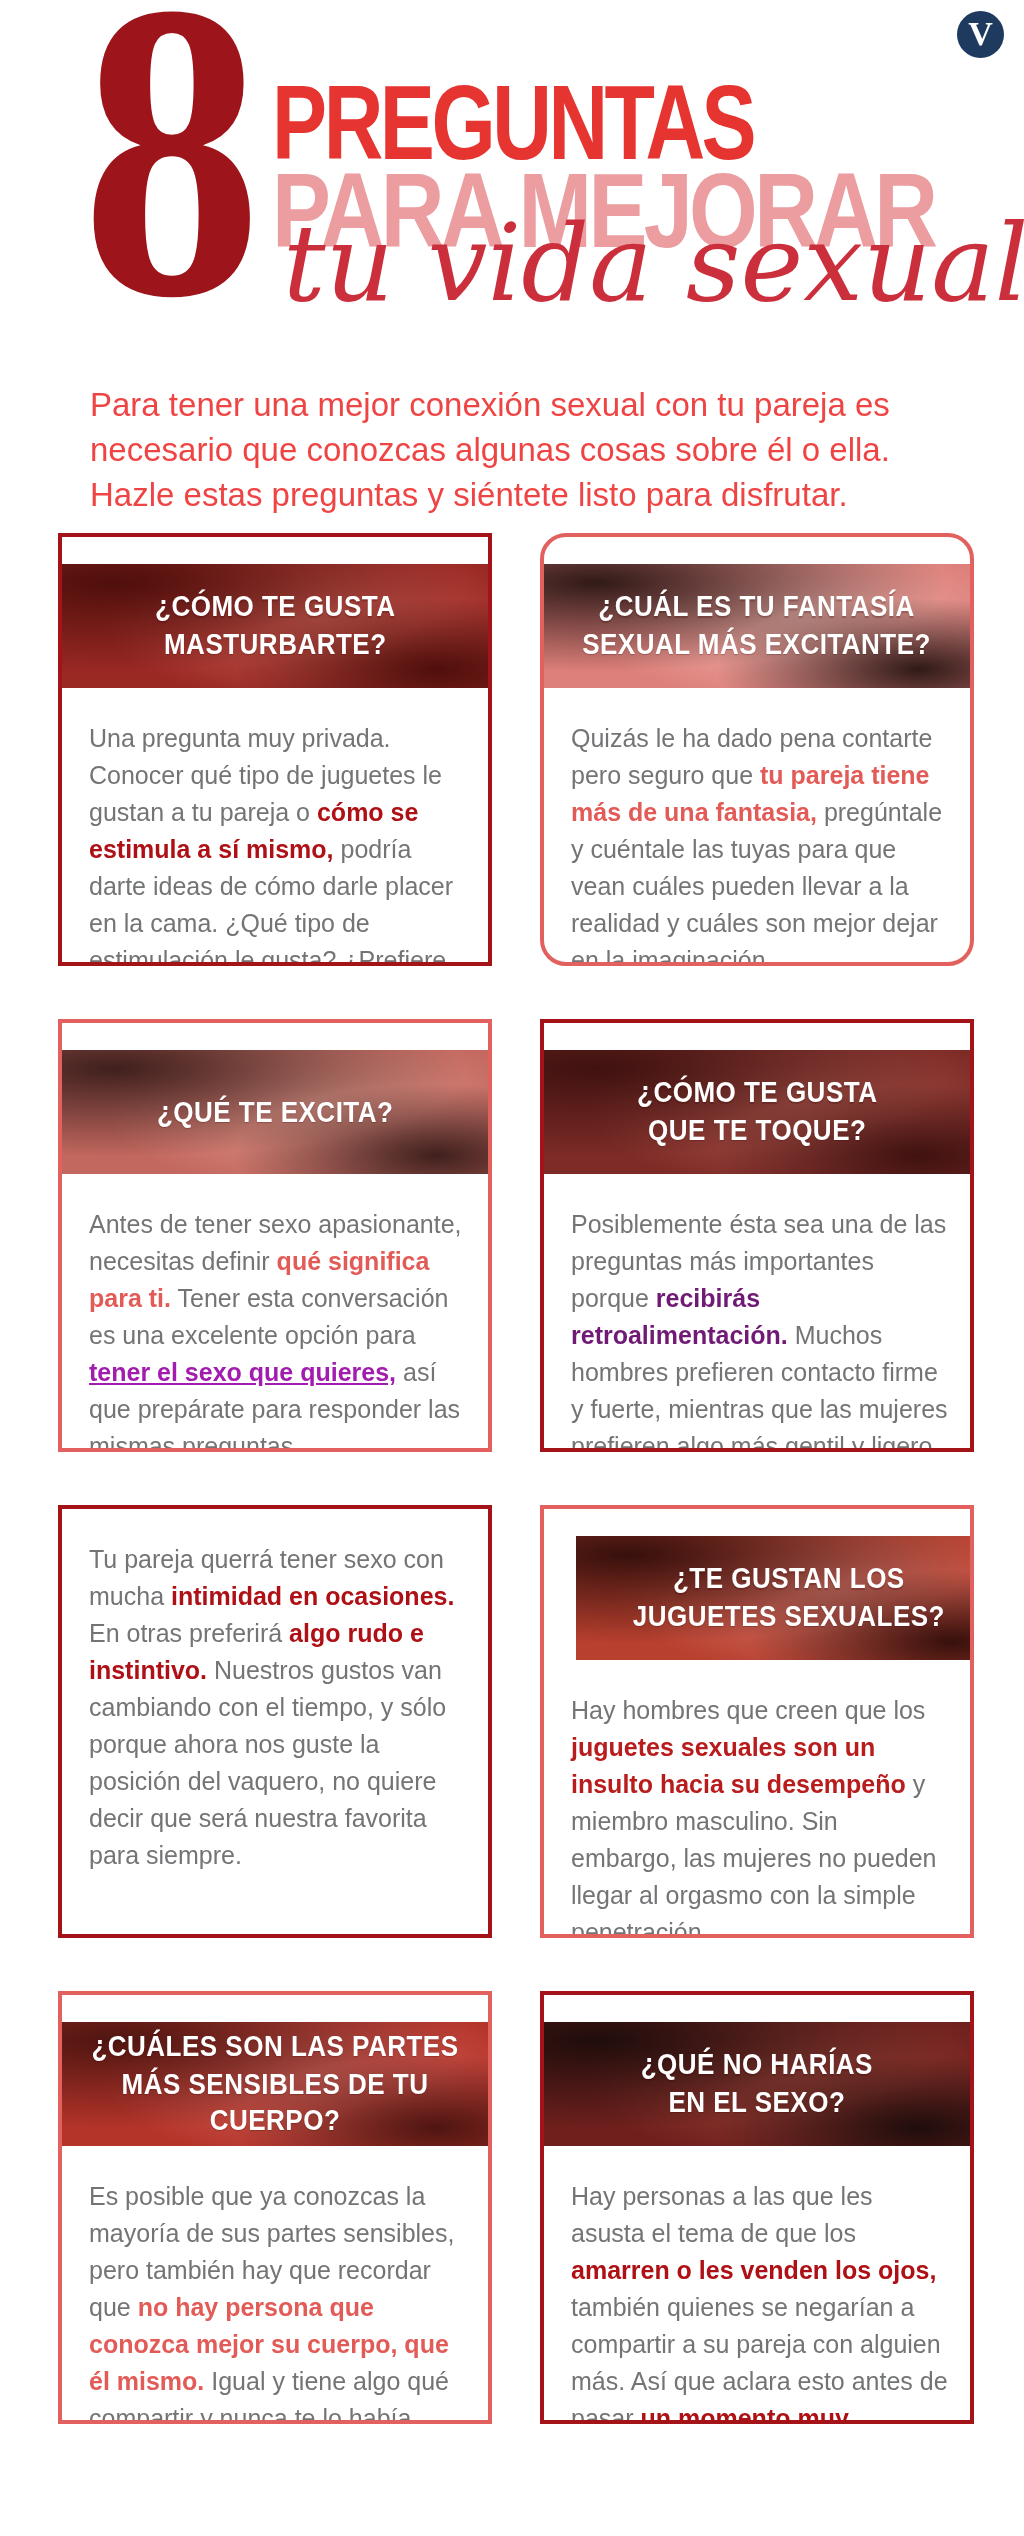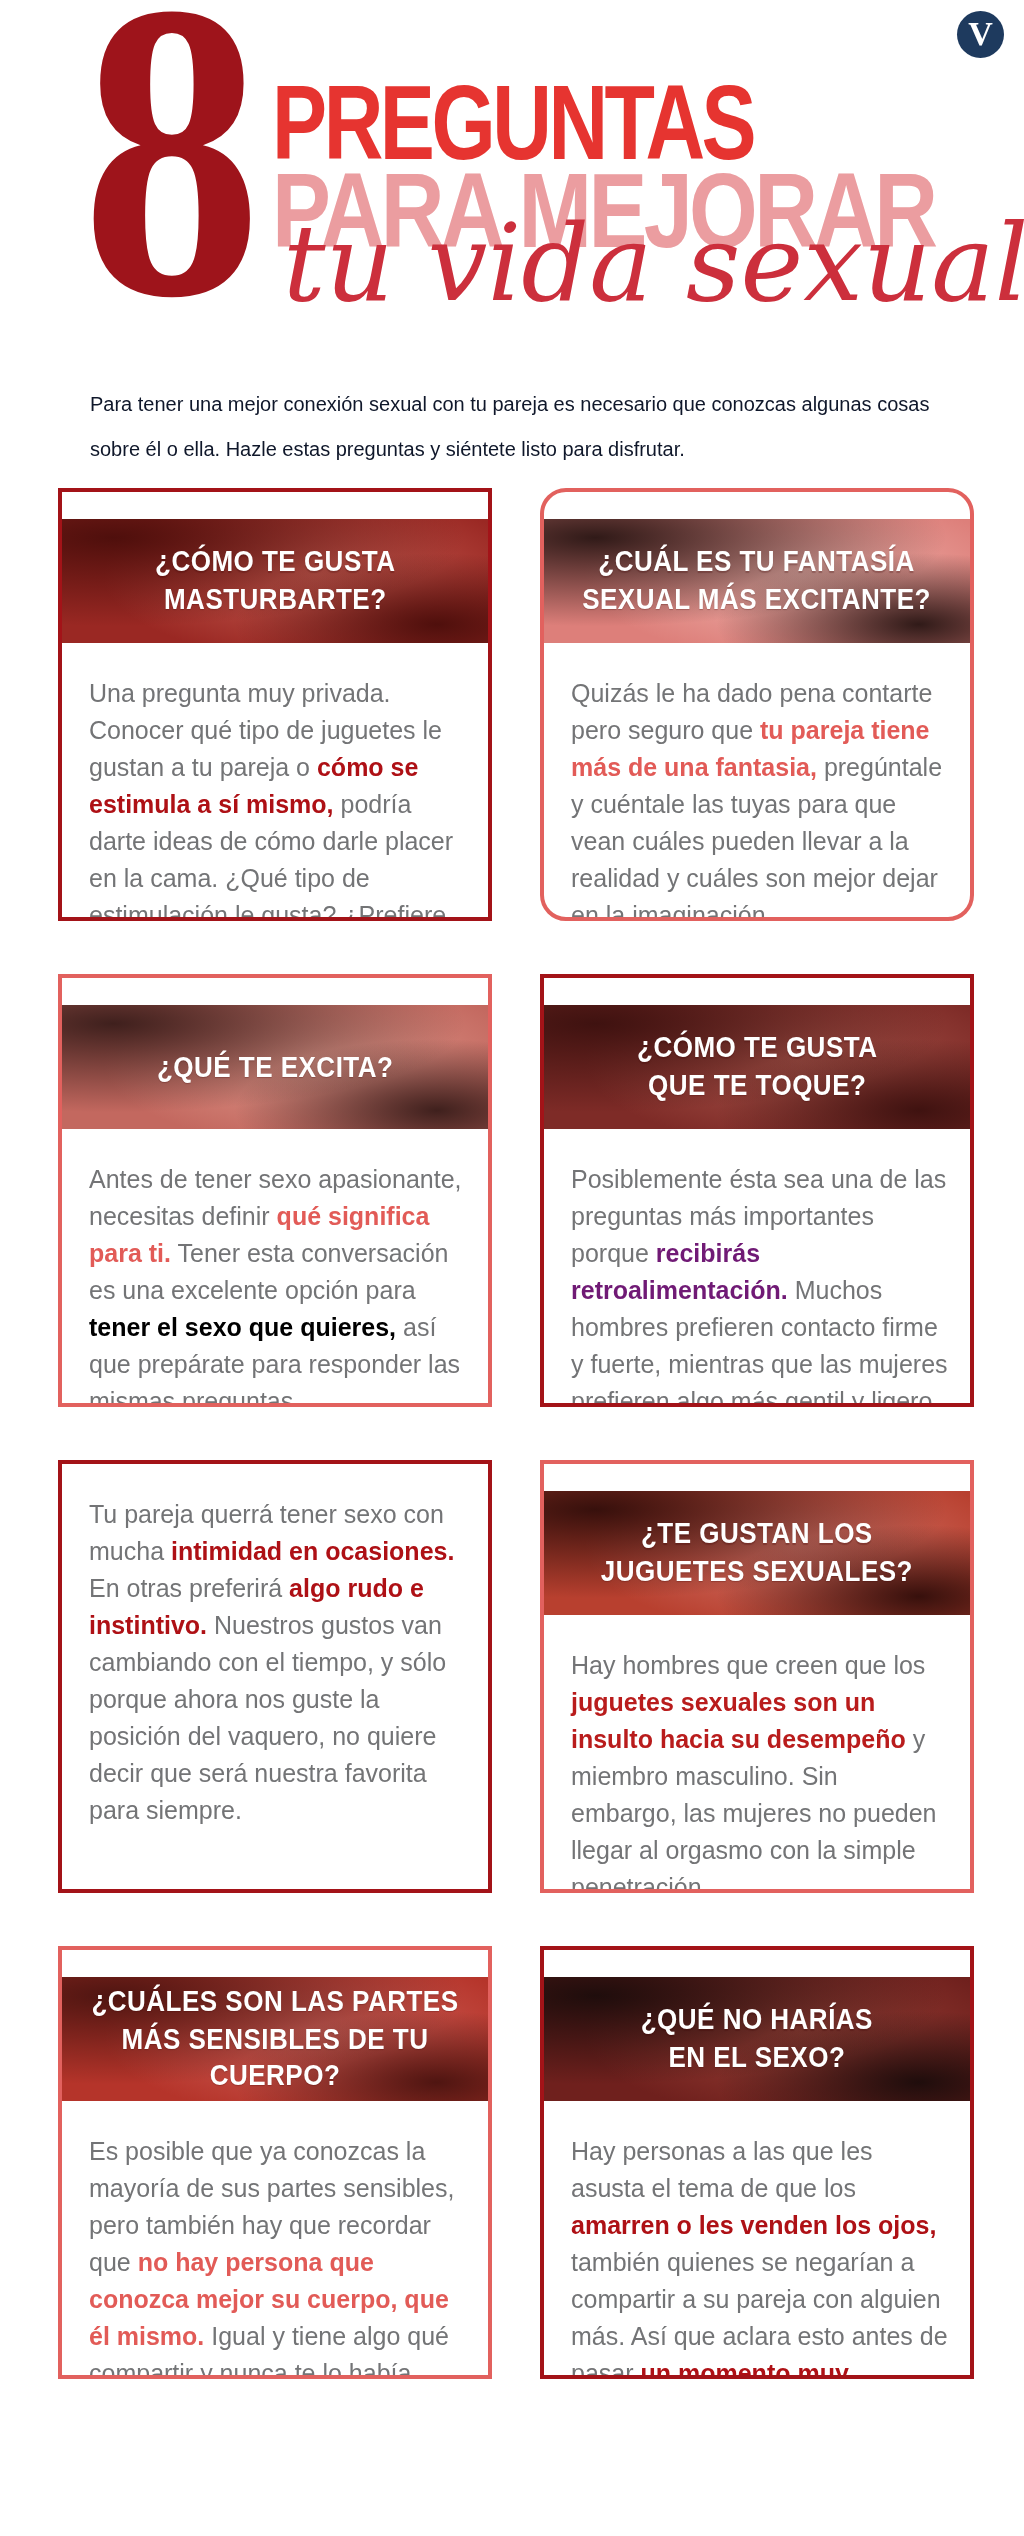--- a/index.html
+++ b/index.html
@@ -40,21 +40,21 @@
     transform:scale(.92,1.10);transform-origin:left top;white-space:nowrap;
   }
   .t-script{
     position:absolute;left:283px;top:206px;
     font-family:"DejaVu Serif",serif;font-style:italic;
     font-size:106px;line-height:1.1;white-space:nowrap;
   }
   
   .intro{
     margin:14px 0 0 90px;width:870px;
-    font-size:20px;line-height:45px;color:#0f172a;
+    font-size:33px;line-height:45px;color:#ef4444;
   }
   
   .grid{
     margin:16px 0 0 58px;
     display:grid;grid-template-columns:434px 434px;
     column-gap:48px;row-gap:53px;
   }
   .card{
     box-sizing:border-box;height:433px;
     border:4px solid #a31318;background:#ffffff;overflow:hidden;
@@ -107,37 +107,37 @@
       <h2 class="q">¿CUÁL ES TU FANTASÍA
 SEXUAL MÁS EXCITANTE?</h2>
     </div>
     <p class="body"><span>Quizás le ha dado pena contarte pero seguro que </span><b style="color: rgb(226, 91, 87);">tu pareja tiene más de una fantasia,</b><span> pregúntale y cuéntale las tuyas para que vean cuáles pueden llevar a la realidad y cuáles son mejor dejar en la imaginación.</span></p>
   </article>
 
   <article class="card" style="border-color: rgb(226, 97, 94);">
     <div class="banner" style="background: radial-gradient(150% 130% at 12% 15%, rgb(63, 32, 29) 0%, rgba(0, 0, 0, 0) 55%), radial-gradient(95% 115% at 88% 85%, rgb(63, 32, 29) 0%, rgba(0, 0, 0, 0) 50%), radial-gradient(70% 95% at 60% 45%, rgb(224, 154, 141) 0%, rgba(0, 0, 0, 0) 72%), linear-gradient(rgb(195, 104, 95) 0%, rgb(195, 104, 95) 100%);">
       <h2 class="q">¿QUÉ TE EXCITA?</h2>
     </div>
-    <p class="body"><span>Antes de tener sexo apasionante, necesitas definir </span><b style="color: rgb(226, 91, 87);">qué significa para ti.</b><span> Tener esta conversación es una excelente opción para </span><b style="color: #000000;">tener el sexo que quieres,</b><span> así que prepárate para responder las mismas preguntas.</span></p>
+    <p class="body"><span>Antes de tener sexo apasionante, necesitas definir </span><b style="color: rgb(226, 91, 87);">qué significa para ti.</b><span> Tener esta conversación es una excelente opción para </span><b style="color: #a21caf; text-decoration: underline;">tener el sexo que quieres,</b><span> así que prepárate para responder las mismas preguntas.</span></p>
   </article>
 
   <article class="card" style="border-color: rgb(163, 19, 24);">
     <div class="banner" style="background: radial-gradient(150% 130% at 12% 15%, rgb(63, 18, 16) 0%, rgba(0, 0, 0, 0) 55%), radial-gradient(95% 115% at 88% 85%, rgb(63, 18, 16) 0%, rgba(0, 0, 0, 0) 50%), radial-gradient(70% 95% at 60% 45%, rgb(170, 86, 76) 0%, rgba(0, 0, 0, 0) 72%), linear-gradient(rgb(126, 43, 39) 0%, rgb(126, 43, 39) 100%);">
       <h2 class="q">¿CÓMO TE GUSTA
 QUE TE TOQUE?</h2>
     </div>
     <p class="body"><span>Posiblemente ésta sea una de las preguntas más importantes porque </span><b style="color: #701a75;">recibirás retroalimentación.</b><span> Muchos hombres prefieren contacto firme y fuerte, mientras que las mujeres prefieren algo más gentil y ligero.</span></p>
   </article>
 
   <article class="card" style="border-color: rgb(163, 19, 24);">
     <p class="body"><span>Tu pareja querrá tener sexo con mucha </span><b style="color: rgb(174, 16, 21);">intimidad en ocasiones.</b><span> En otras preferirá </span><b style="color: rgb(174, 16, 21);">algo rudo e instintivo.</b><span> Nuestros gustos van cambiando con el tiempo, y sólo porque ahora nos guste la posición del vaquero, no quiere decir que será nuestra favorita para siempre.</span></p>
   </article>
 
   <article class="card" style="border-color: rgb(226, 97, 94);">
-    <div class="banner" style="background: radial-gradient(150% 130% at 12% 15%, rgb(55, 16, 12) 0%, rgba(0, 0, 0, 0) 55%), radial-gradient(95% 115% at 88% 85%, rgb(55, 16, 12) 0%, rgba(0, 0, 0, 0) 50%), radial-gradient(70% 95% at 60% 45%, rgb(212, 118, 106) 0%, rgba(0, 0, 0, 0) 72%), linear-gradient(rgb(184, 64, 47) 0%, rgb(184, 64, 47) 100%);">
+    <div class="banner" style="background: radial-gradient(150% 130% at 12% 15%, rgb(55, 16, 12) 0%, rgba(0, 0, 0, 0) 55%), radial-gradient(95% 115% at 88% 85%, rgb(55, 16, 12) 0%, rgba(0, 0, 0, 0) 50%), radial-gradient(70% 95% at 60% 45%, rgb(212, 118, 106) 0%, rgba(0, 0, 0, 0) 72%), linear-gradient(rgb(184, 64, 47) 0%, rgb(184, 64, 47) 100%); margin-left: 32px;">
       <h2 class="q">¿TE GUSTAN LOS
 JUGUETES SEXUALES?</h2>
     </div>
     <p class="body"><span>Hay hombres que creen que los </span><b style="color: #b91c1c;">juguetes sexuales son un insulto hacia su desempeño</b><span> y miembro masculino. Sin embargo, las mujeres no pueden llegar al orgasmo con la simple penetración.</span></p>
   </article>
 
   <article class="card" style="border-color: rgb(226, 97, 94);">
     <div class="banner" style="background: radial-gradient(150% 130% at 12% 15%, rgb(79, 21, 17) 0%, rgba(0, 0, 0, 0) 55%), radial-gradient(95% 115% at 88% 85%, rgb(79, 21, 17) 0%, rgba(0, 0, 0, 0) 50%), radial-gradient(70% 95% at 60% 45%, rgb(210, 102, 94) 0%, rgba(0, 0, 0, 0) 72%), linear-gradient(rgb(181, 52, 42) 0%, rgb(181, 52, 42) 100%);">
       <h2 class="q">¿CUÁLES SON LAS PARTES
 MÁS SENSIBLES DE TU CUERPO?</h2>

